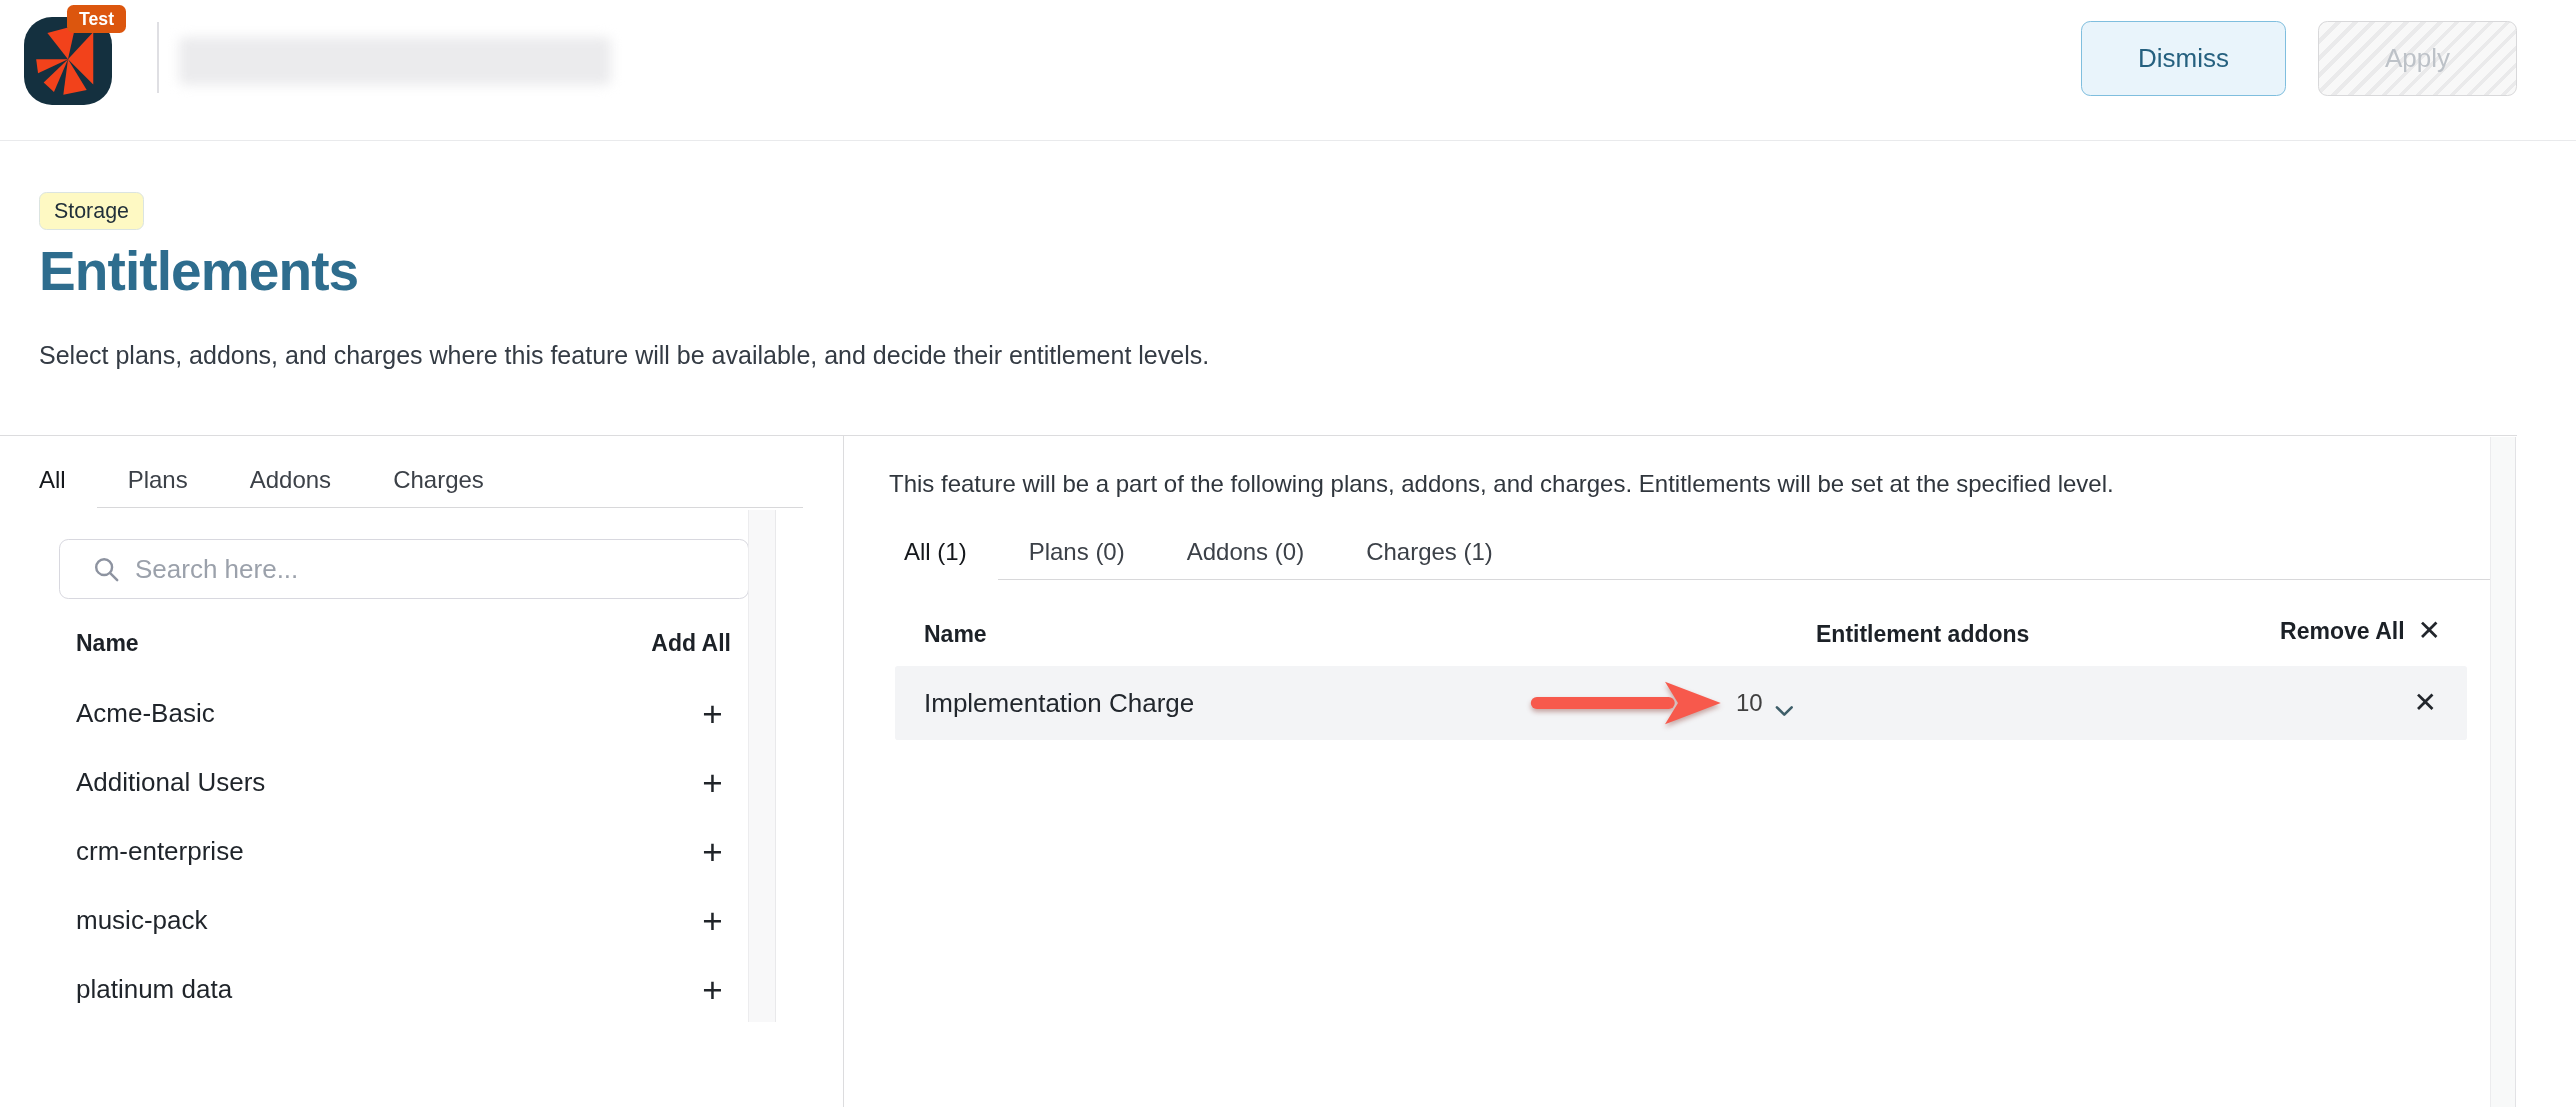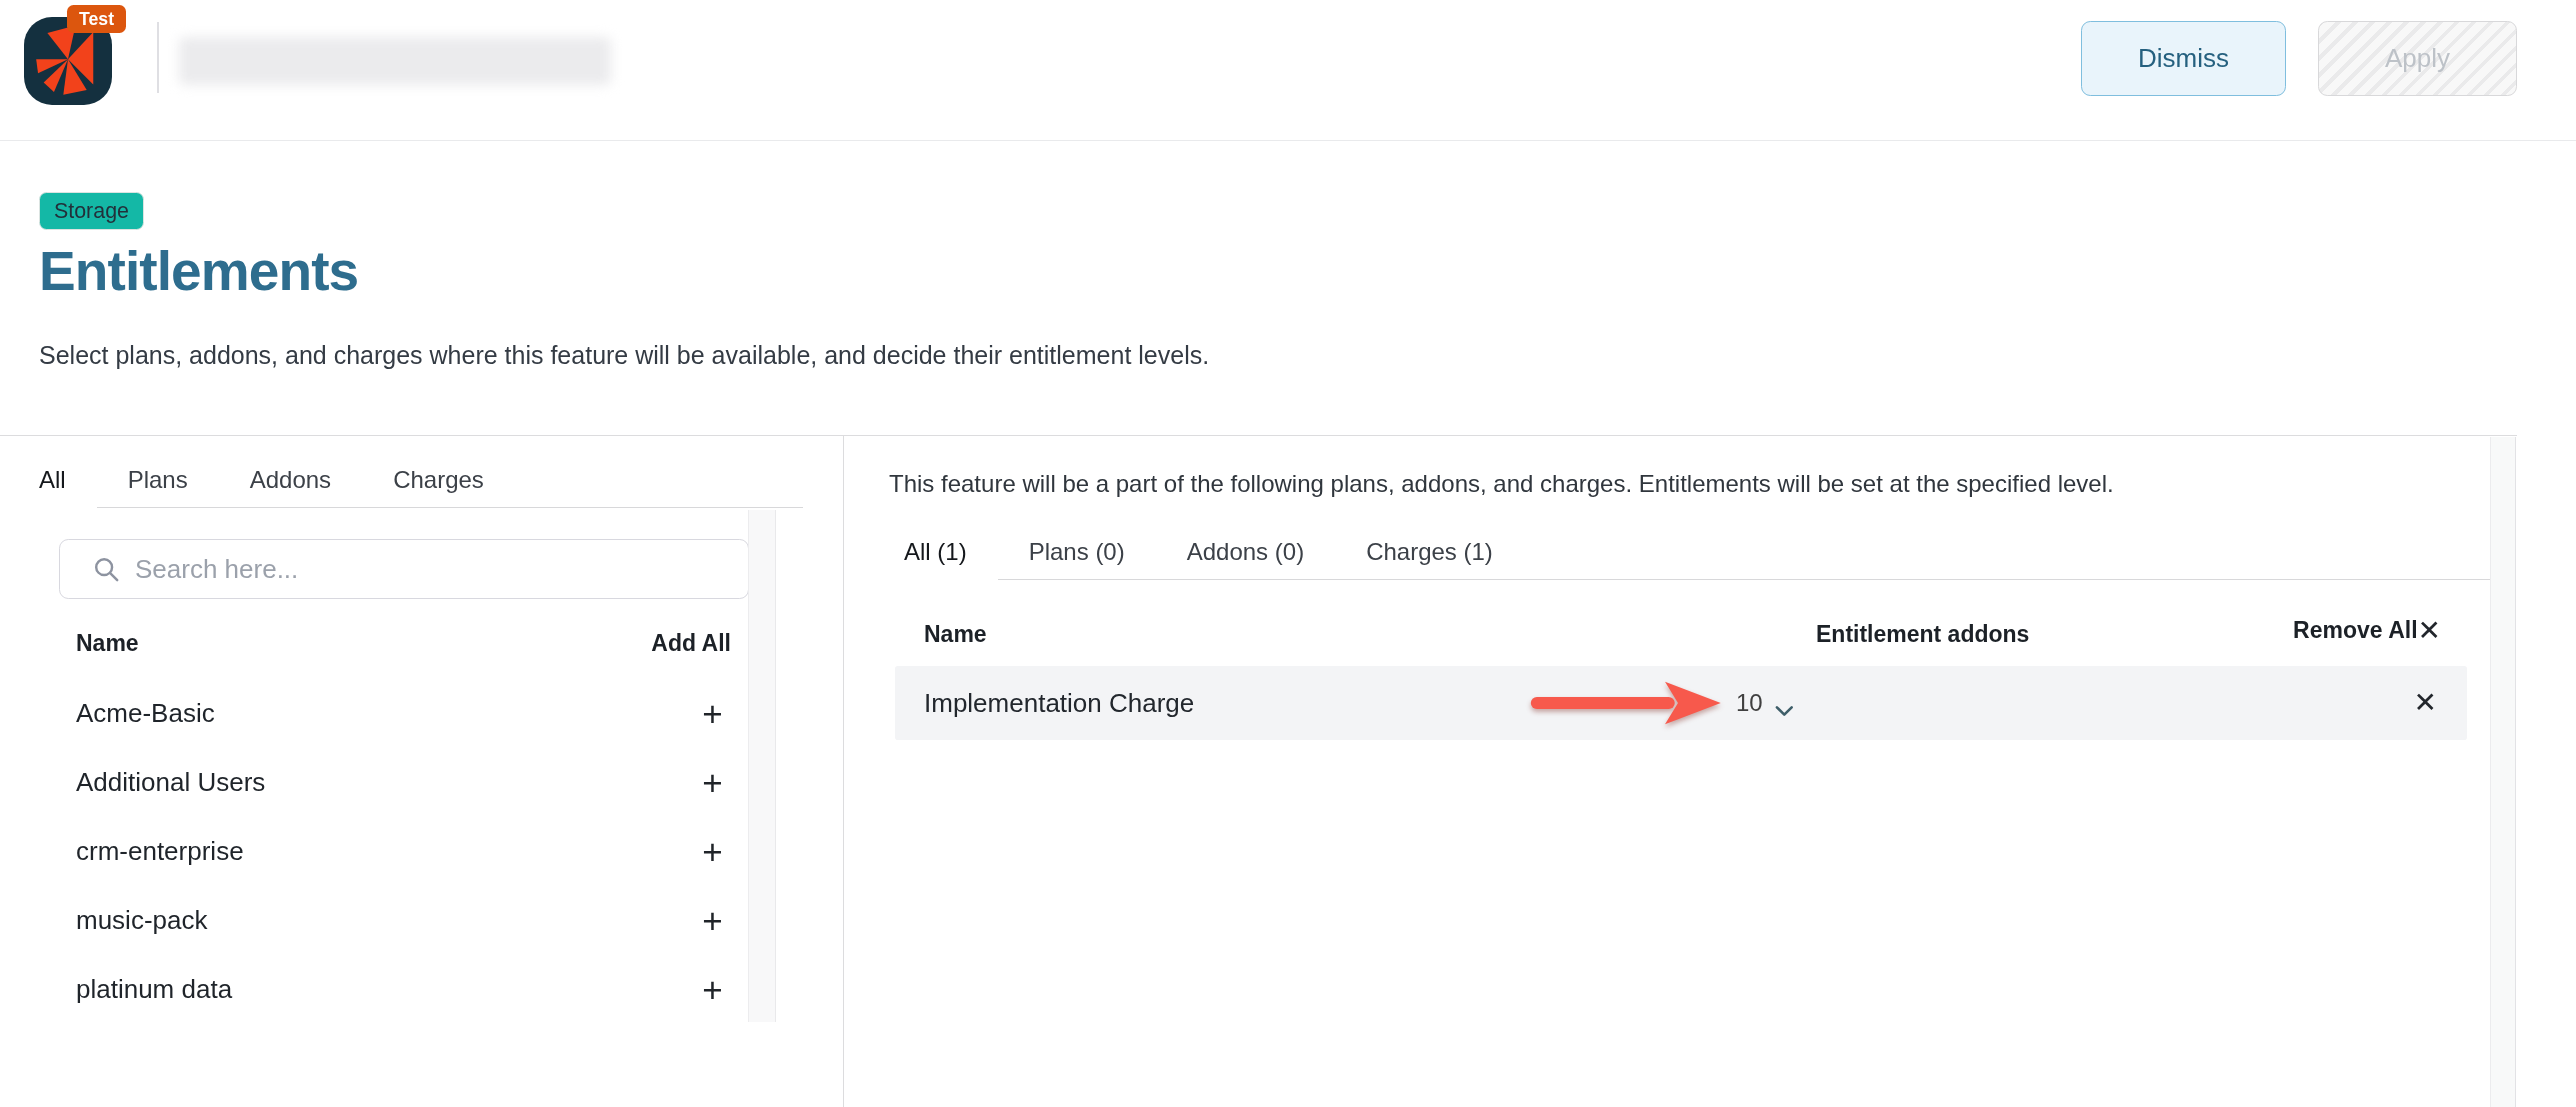--- a/index.html
+++ b/index.html
@@ -21,21 +21,21 @@
   .hbtn { position:absolute; top:21.4px; height:75px; border-radius:9.3px; font-size:26px;
           display:flex; align-items:center; justify-content:center; cursor:pointer; }
   .dismiss { left:2081px; width:205px; background:#e9f4fb; border:1.9px solid #7fbede;
              color:#25607f; font-weight:500; }
   .apply { left:2318px; width:199px; border:1.9px solid #d8d8da; color:#bdc2c8;
            background:repeating-linear-gradient(135deg,#eaeaeb 0 3.7px,#f8f8f8 3.7px 12px); }
 
   
   .feature-badge { position:absolute; left:39px; top:192px; height:38px;
                    padding:2px 14px; display:inline-flex; align-items:center;
-                   border:1.9px solid #dbe4e1; border-radius:7.5px; background:#14b8a6;
+                   border:1.9px solid #dbe4e1; border-radius:7.5px; background:#fef9c3;
                    color:#22303a; font-size:21.4px; font-weight:500; }
   .page-title { position:absolute; left:39px; top:239px; font-size:55px; font-weight:bold;
                 color:#2e6d8e; letter-spacing:-0.9px; }
   .page-subtitle { position:absolute; left:39px; top:341px; font-size:25px; color:#343b44; }
 
   
   .panels { position:absolute; left:0; top:435px; width:2517px; height:672px;
             border-top:0.9px solid #dcdcde; }
   .left-panel { position:absolute; left:0; top:0; width:844px; height:672px;
                 border-right:0.9px solid #dcdcde; }
@@ -76,21 +76,21 @@
   .scroll-strip-right { position:absolute; left:1646px; top:0.9px; width:26px; height:671px;
                         background:#f8f9f9; border-left:0.9px solid #ececee;
                         border-right:0.9px solid #e2e2e5; }
 
   
   .sel-desc { position:absolute; left:45px; top:34px; font-size:24px; color:#30363d; }
   .sel-header { position:absolute; left:80px; top:185px; width:1543px; font-size:23px;
                 font-weight:bold; color:#1c2127; }
   .sel-header .ent { position:absolute; left:892px; top:0; }
   .sel-header .removeall { position:absolute; right:26px; top:-3.7px; display:flex;
-                           gap:0; cursor:pointer; }
+                           align-items:center; gap:13px; cursor:pointer; }
   .xmark { font-size:28px; font-weight:normal; color:#22262c; line-height:1; cursor:pointer; }
   .sel-row { position:absolute; left:51px; top:230px; width:1572px; height:74px;
              background:#f3f4f6; border-radius:2.8px; }
   .sel-row .rname { position:absolute; left:29px; top:50%; transform:translateY(-50%);
                     font-size:26px; color:#22272d;text-align:right; }
   .level { position:absolute; left:841px; top:50%; transform:translateY(-50%);
            display:flex; align-items:flex-end; gap:12px; color:#404040; font-size:24px;
            cursor:pointer; }
   .sel-row .xmark { position:absolute; right:30px; top:50%; transform:translateY(-50%); }
 

